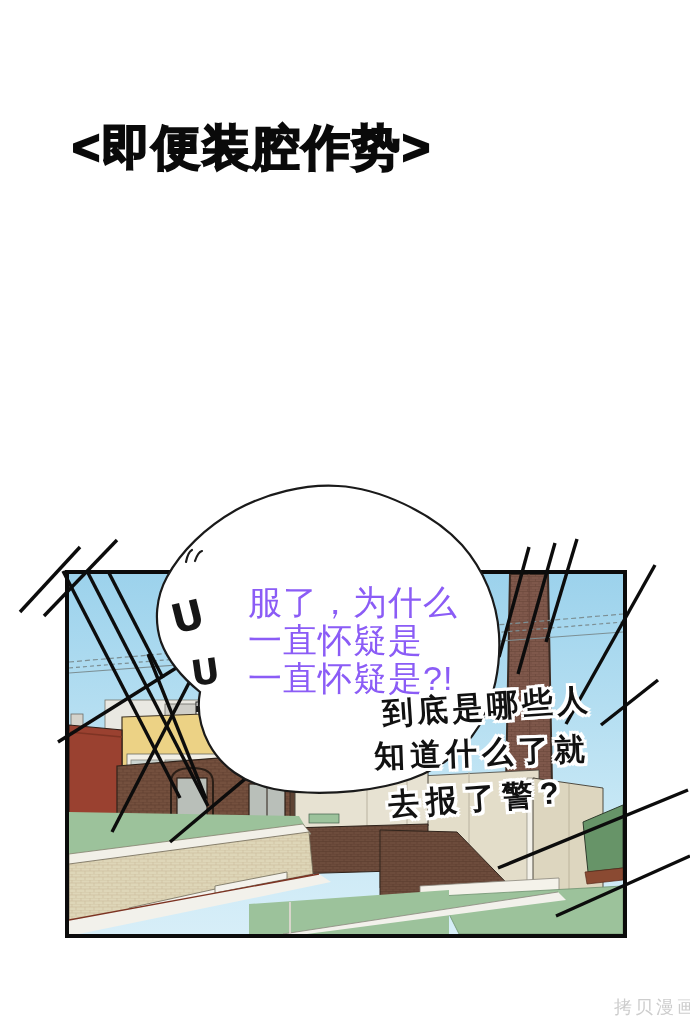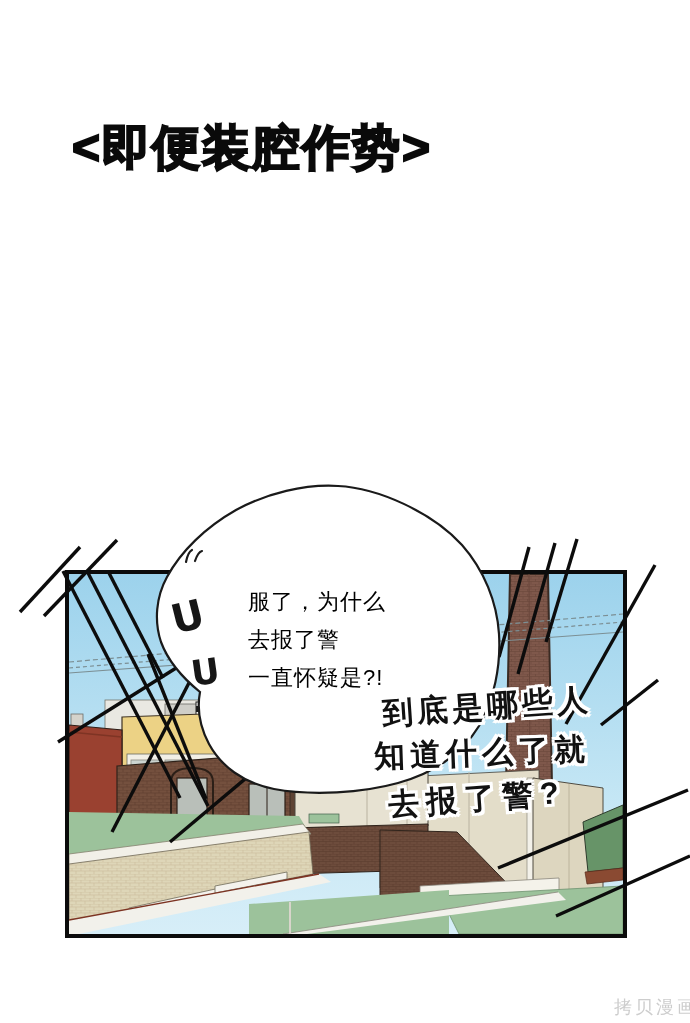--- a/index.html
+++ b/index.html
@@ -19,21 +19,21 @@
   }
   .panel svg{display:block;}
 
   .overlay{
     position:absolute;left:0;top:0;width:690px;height:1023px;
     pointer-events:none;
   }
 
   .bubble-text{
     position:absolute;left:248px;top:583px;
-    font-size:22px;line-height:38px;font-weight:500;color:#000000;
+    font-size:34px;line-height:38px;font-weight:500;color:#8b5cf6;
     letter-spacing:1px;white-space:nowrap;
   }
 
   .shout{position:absolute;font-weight:700;color:#111;white-space:nowrap;
     text-shadow:-3px -3px 0 #fff,3px -3px 0 #fff,-3px 3px 0 #fff,3px 3px 0 #fff,
                 -3px 0 0 #fff,3px 0 0 #fff,0 -3px 0 #fff,0 3px 0 #fff,
                 -2px 0 0 #fff,2px 0 0 #fff,0 2px 0 #fff,0 -2px 0 #fff;}
   .shout1{left:382px;top:686px;font-size:31px;letter-spacing:4px;transform:rotate(-4deg);}
   .shout2{left:374px;top:732px;font-size:31px;letter-spacing:5px;transform:rotate(-2deg);}
   .shout3{left:388px;top:778px;font-size:31px;letter-spacing:7px;transform:rotate(-4deg);}
@@ -217,21 +217,21 @@
   </g>
 
   <g font-family="'DejaVu Sans','Liberation Sans',sans-serif" font-weight="900" fill="#161616">
     <text x="0" y="0" font-size="40" text-anchor="middle" transform="translate(191,630) rotate(-14)">U</text>
     <text x="0" y="0" font-size="35" text-anchor="middle" transform="translate(207,684) rotate(-8)">U</text>
   </g>
 </svg>
 
 <div class="bubble-text">
   <div>服了，为什么</div>
-  <div>去报了警</div>
+  <div>一直怀疑是</div>
   <div>一直怀疑是?!</div>
 </div>
 
 <div class="shout shout1">到底是哪些人</div>
 <div class="shout shout2">知道什么了就</div>
 <div class="shout shout3">去报了警?</div>
 
 <div class="watermark">拷贝漫画</div>
 
 </body></html>

